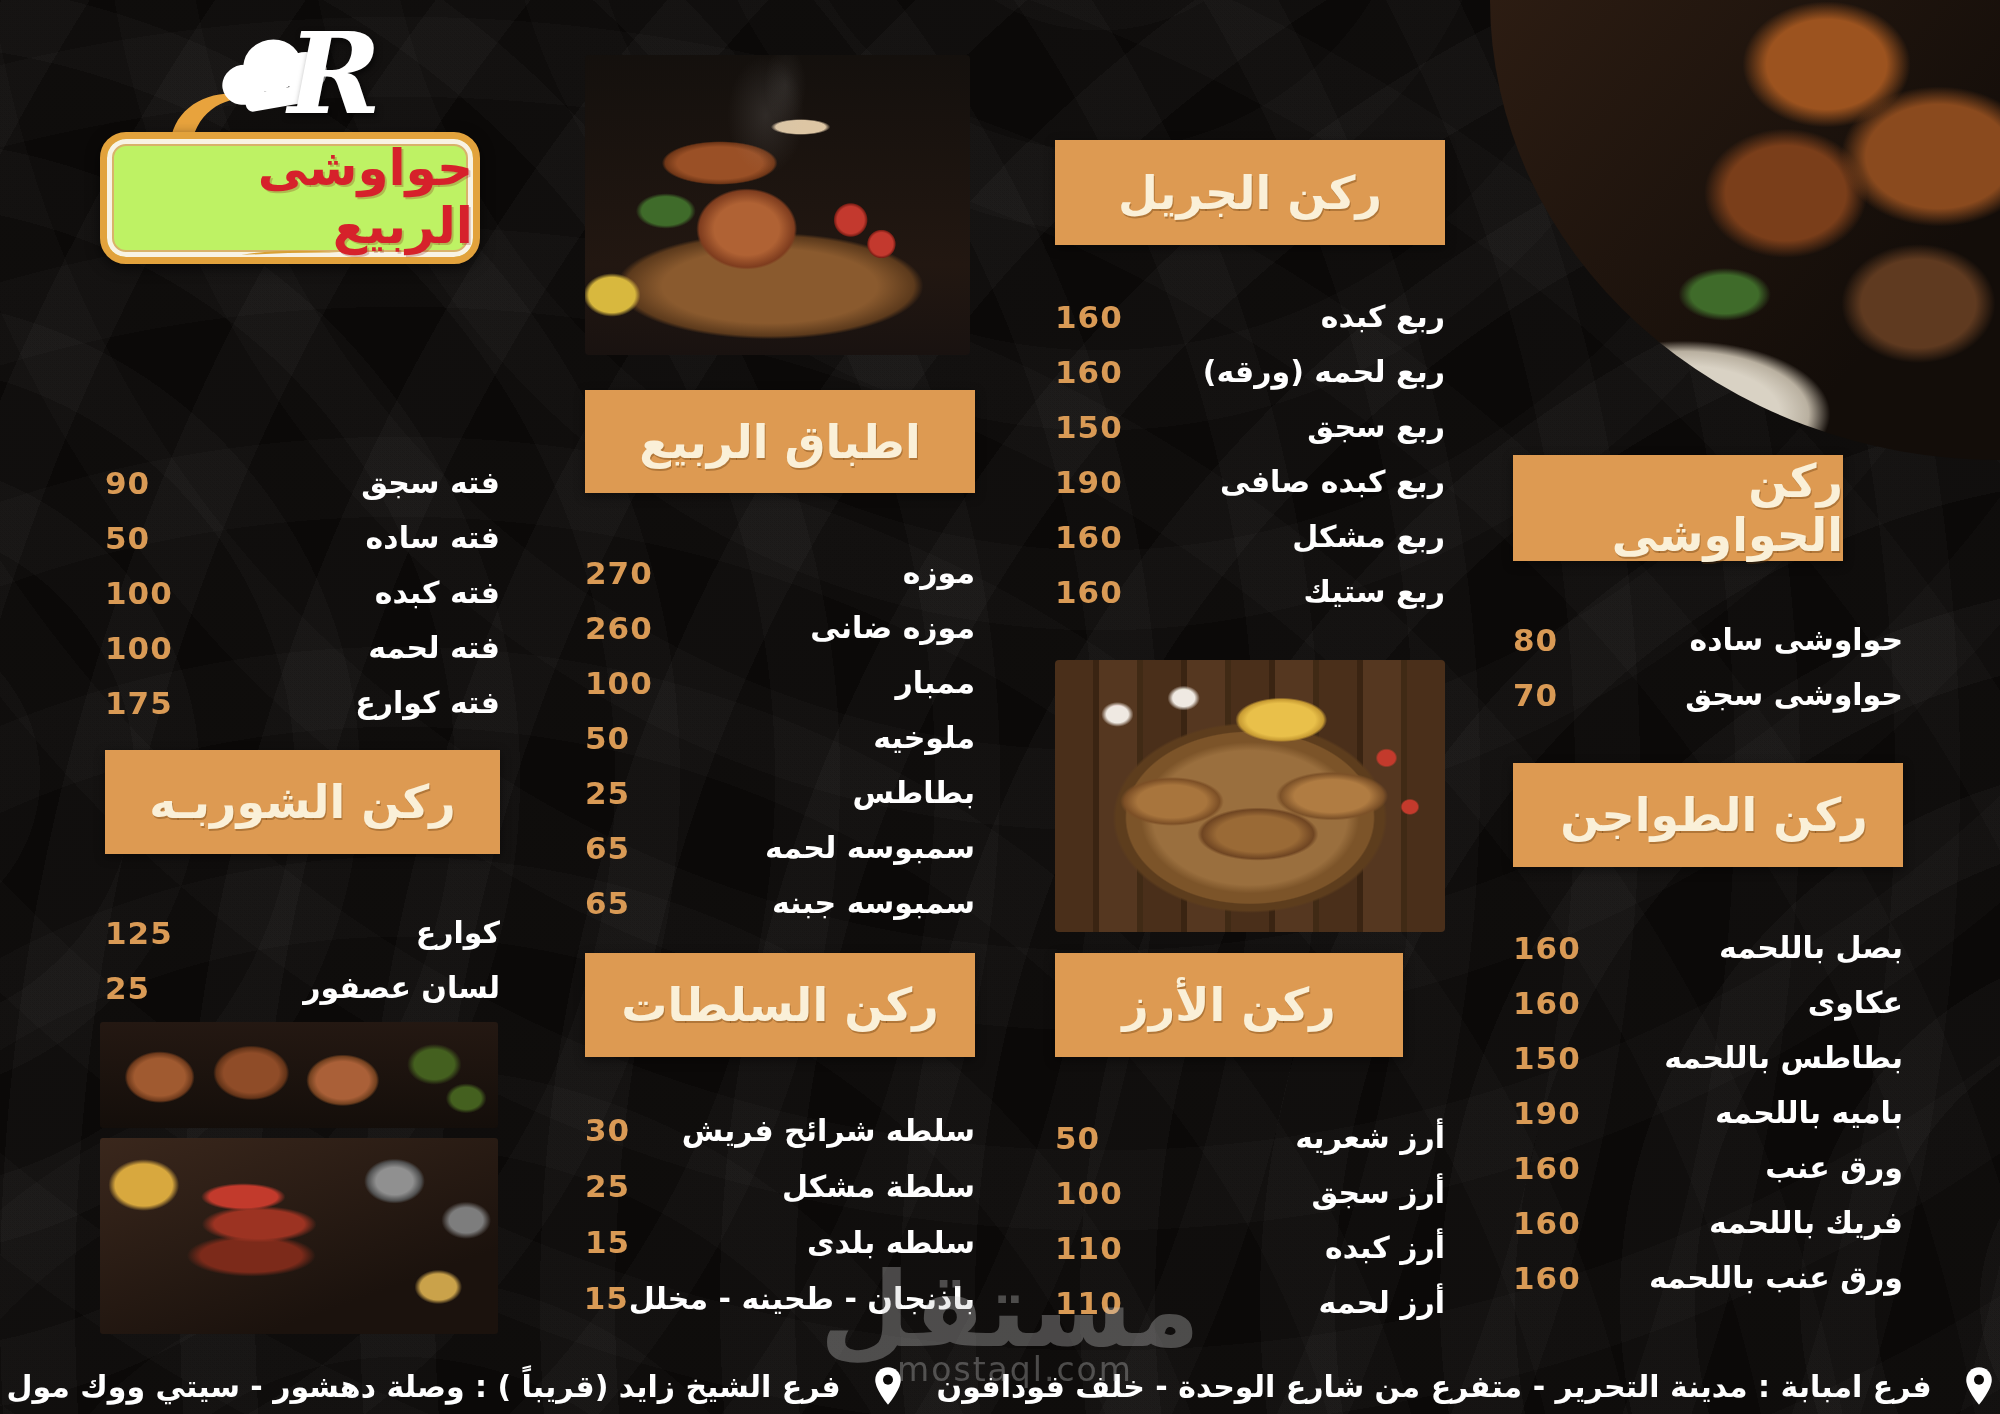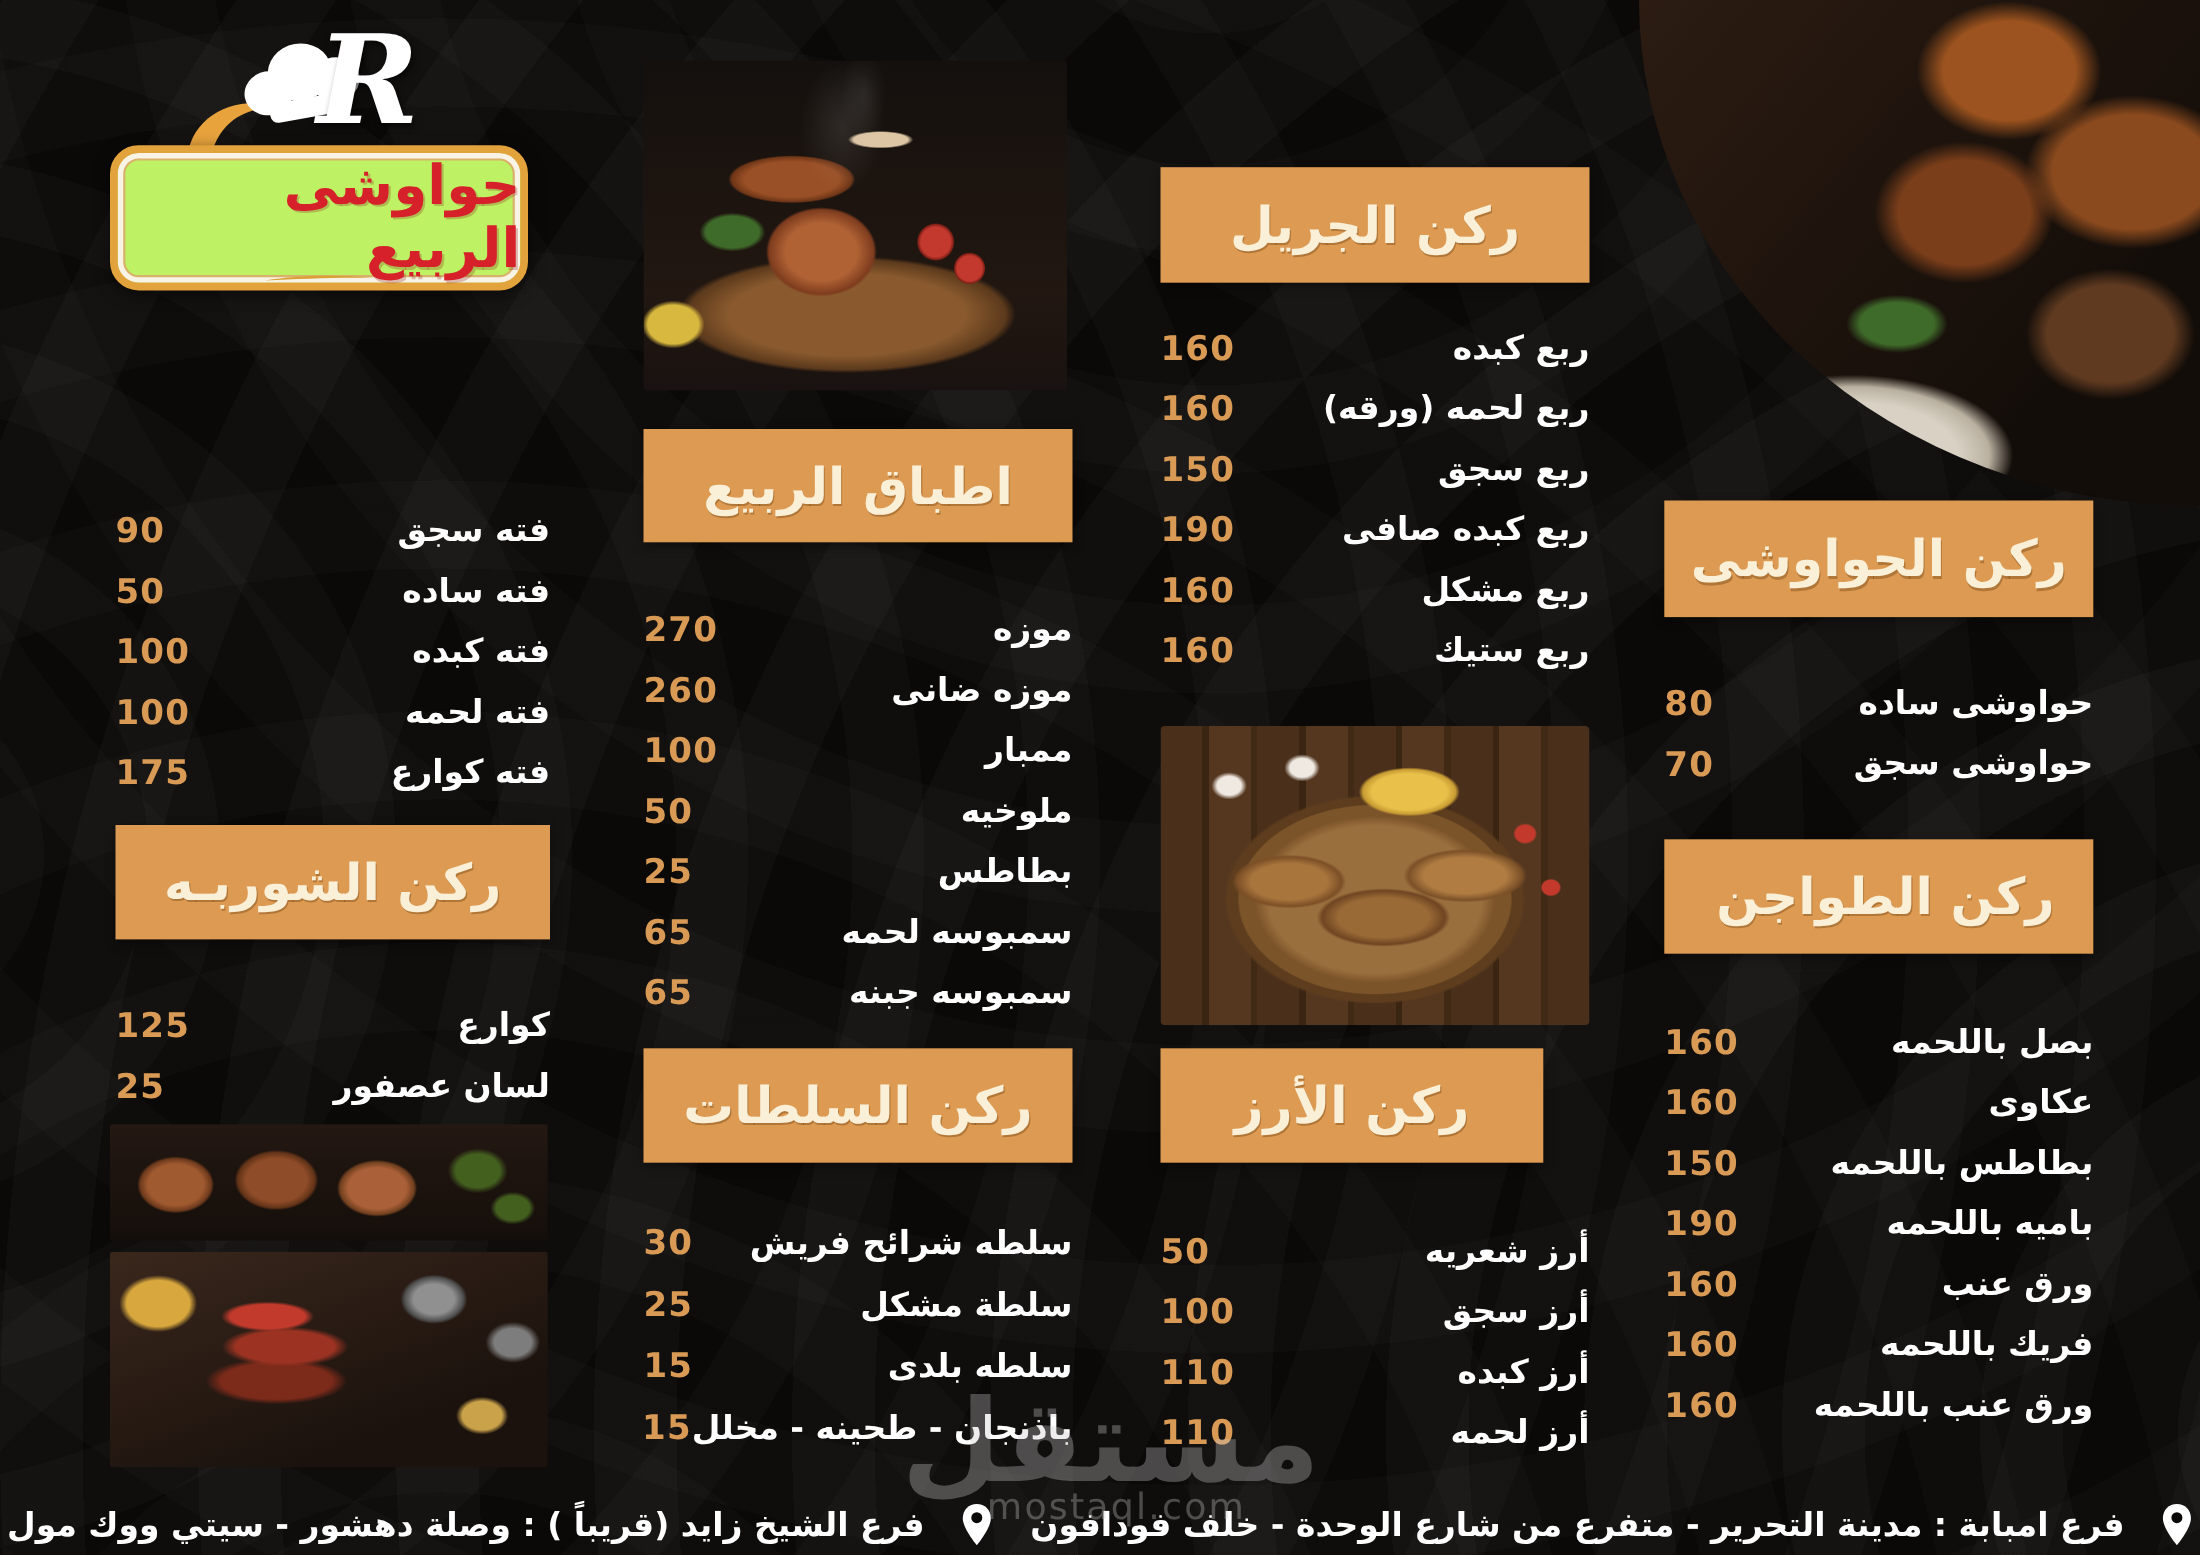--- a/index.html
+++ b/index.html
@@ -60,26 +60,26 @@
   .list-fatteh { left:105px;  top:455px; width:395px; }
   .hdr-soup    { left:105px;  top:750px; width:395px; height:104px; }
   .list-soup   { left:105px;  top:905px; width:395px; }
 
   .hdr-plates  { left:585px;  top:390px; width:390px; height:103px; }
   .list-plates { left:585px;  top:545px; width:390px; }
   .hdr-salads  { left:585px;  top:953px; width:390px; height:104px; }
   .list-salads { left:585px;  top:1102px; width:390px; }
   .list-salads .item-row{ height:56px; }
 
-  .hdr-grill   { left:1055px; top:152px; width:390px; height:105px; }
+  .hdr-grill   { left:1055px; top:140px; width:390px; height:105px; }
   .list-grill  { left:1055px; top:289px; width:390px; }
   .hdr-rice    { left:1055px; top:953px; width:348px; height:104px; }
   .list-rice   { left:1055px; top:1110px; width:390px; }
 
-  .hdr-hawawshi  { left:1513px; top:455px; width:390px; height:106px; }
+  .hdr-hawawshi  { left:1513px; top:455px; width:330px; height:106px; }
   .list-hawawshi { left:1513px; top:612px; width:390px; }
   .hdr-tagines   { left:1513px; top:763px; width:390px; height:104px;padding-left:12px; }
   .list-tagines  { left:1513px; top:920px; width:390px; }
 
   
   .photo{ position:absolute; overflow:hidden; z-index:2; }
 
   .img-topmid{
     left:585px; top:55px; width:385px; height:300px; border-radius:4px;
     background:

